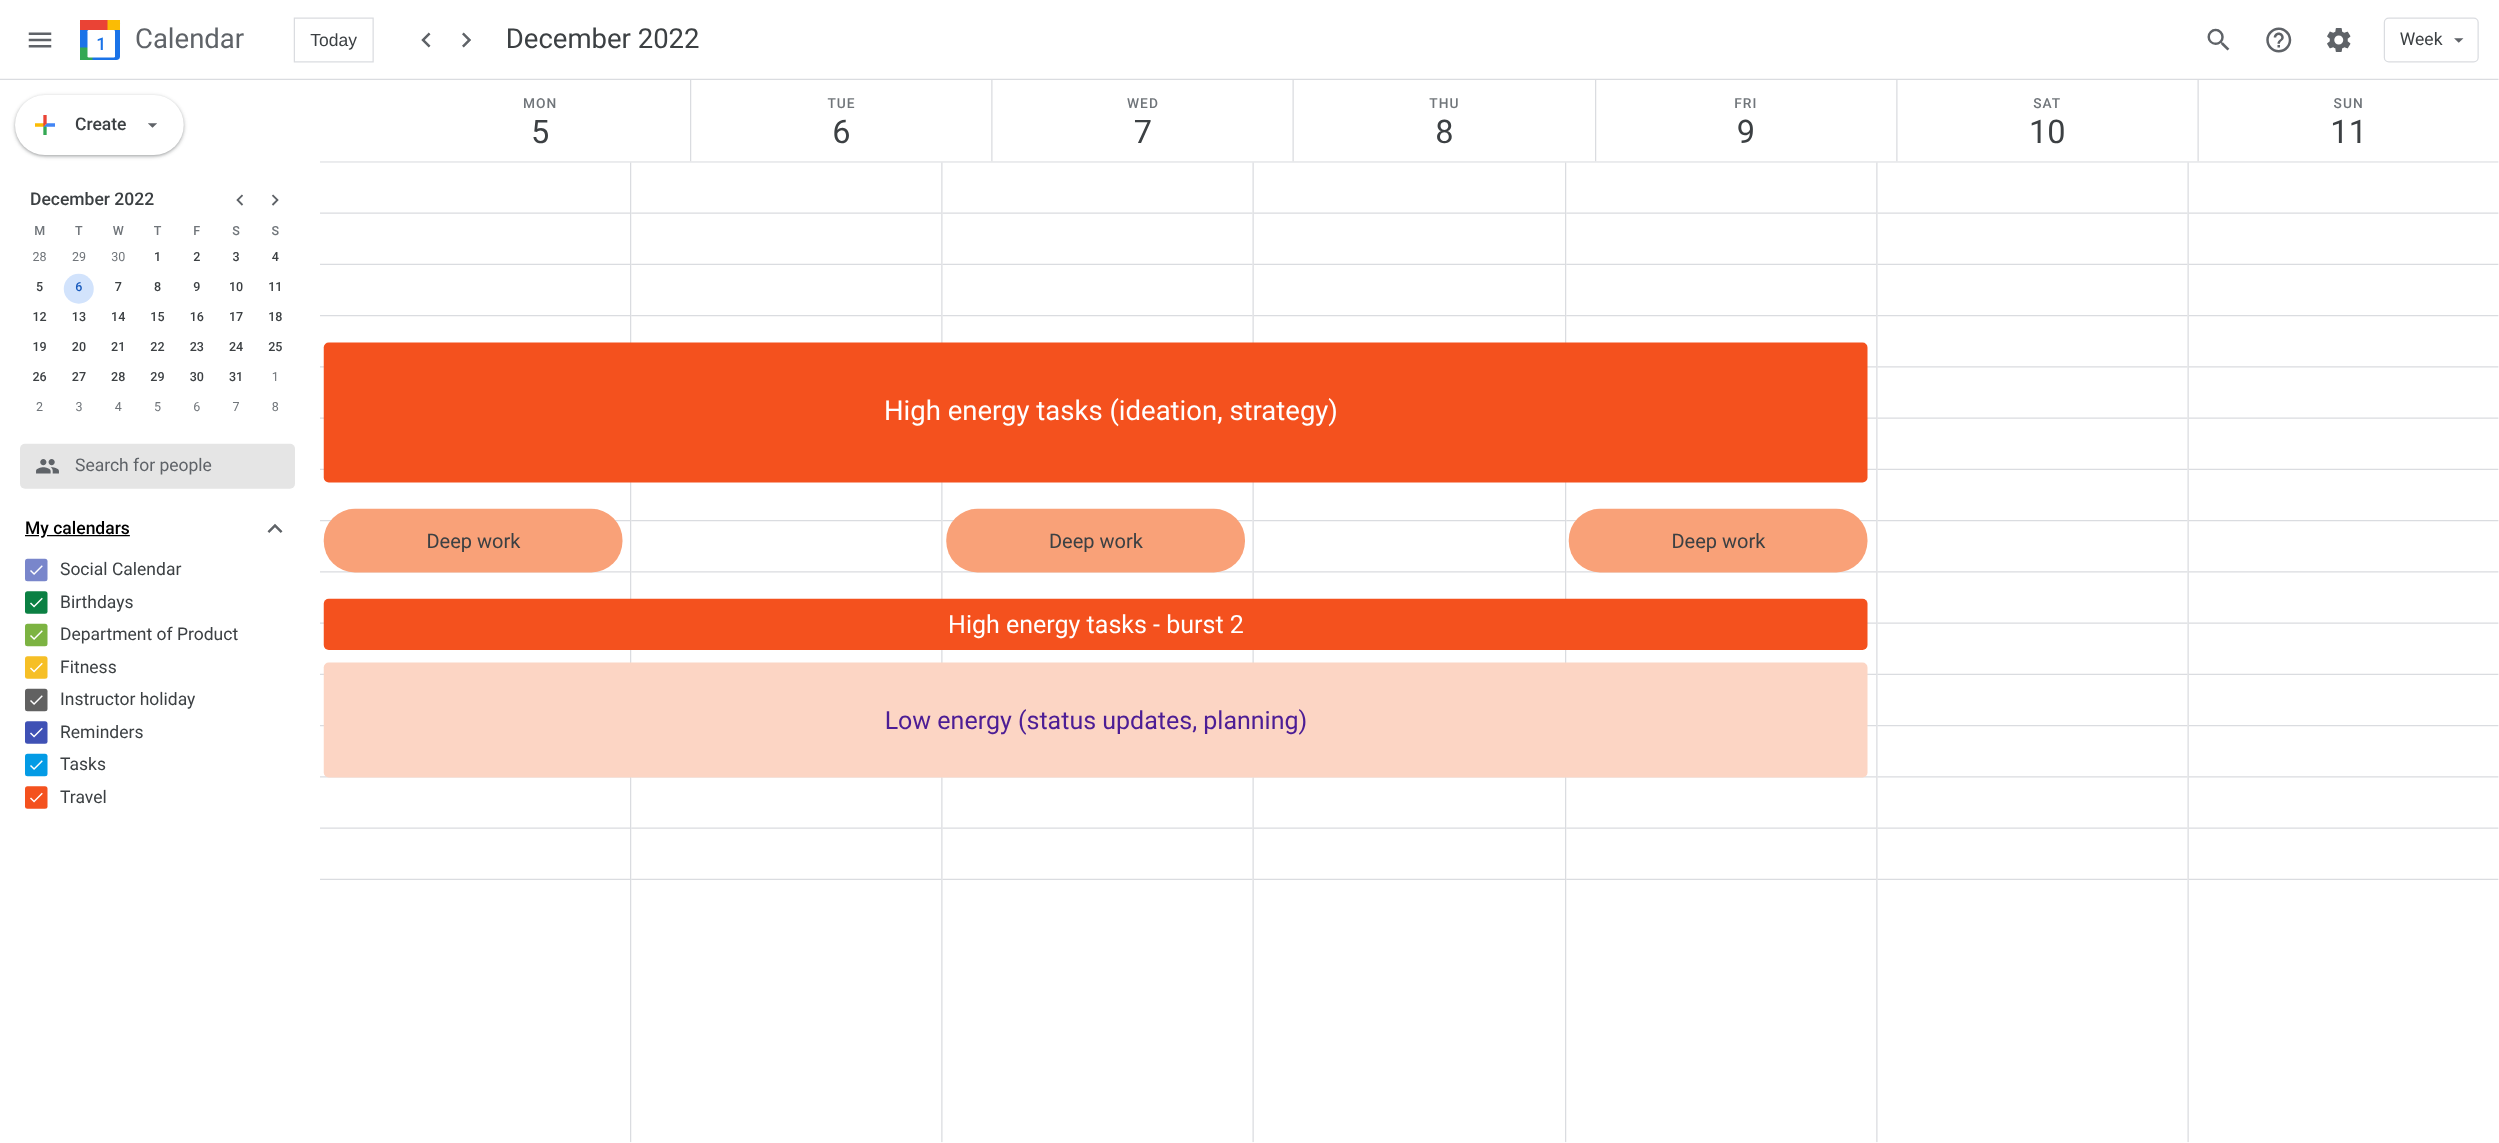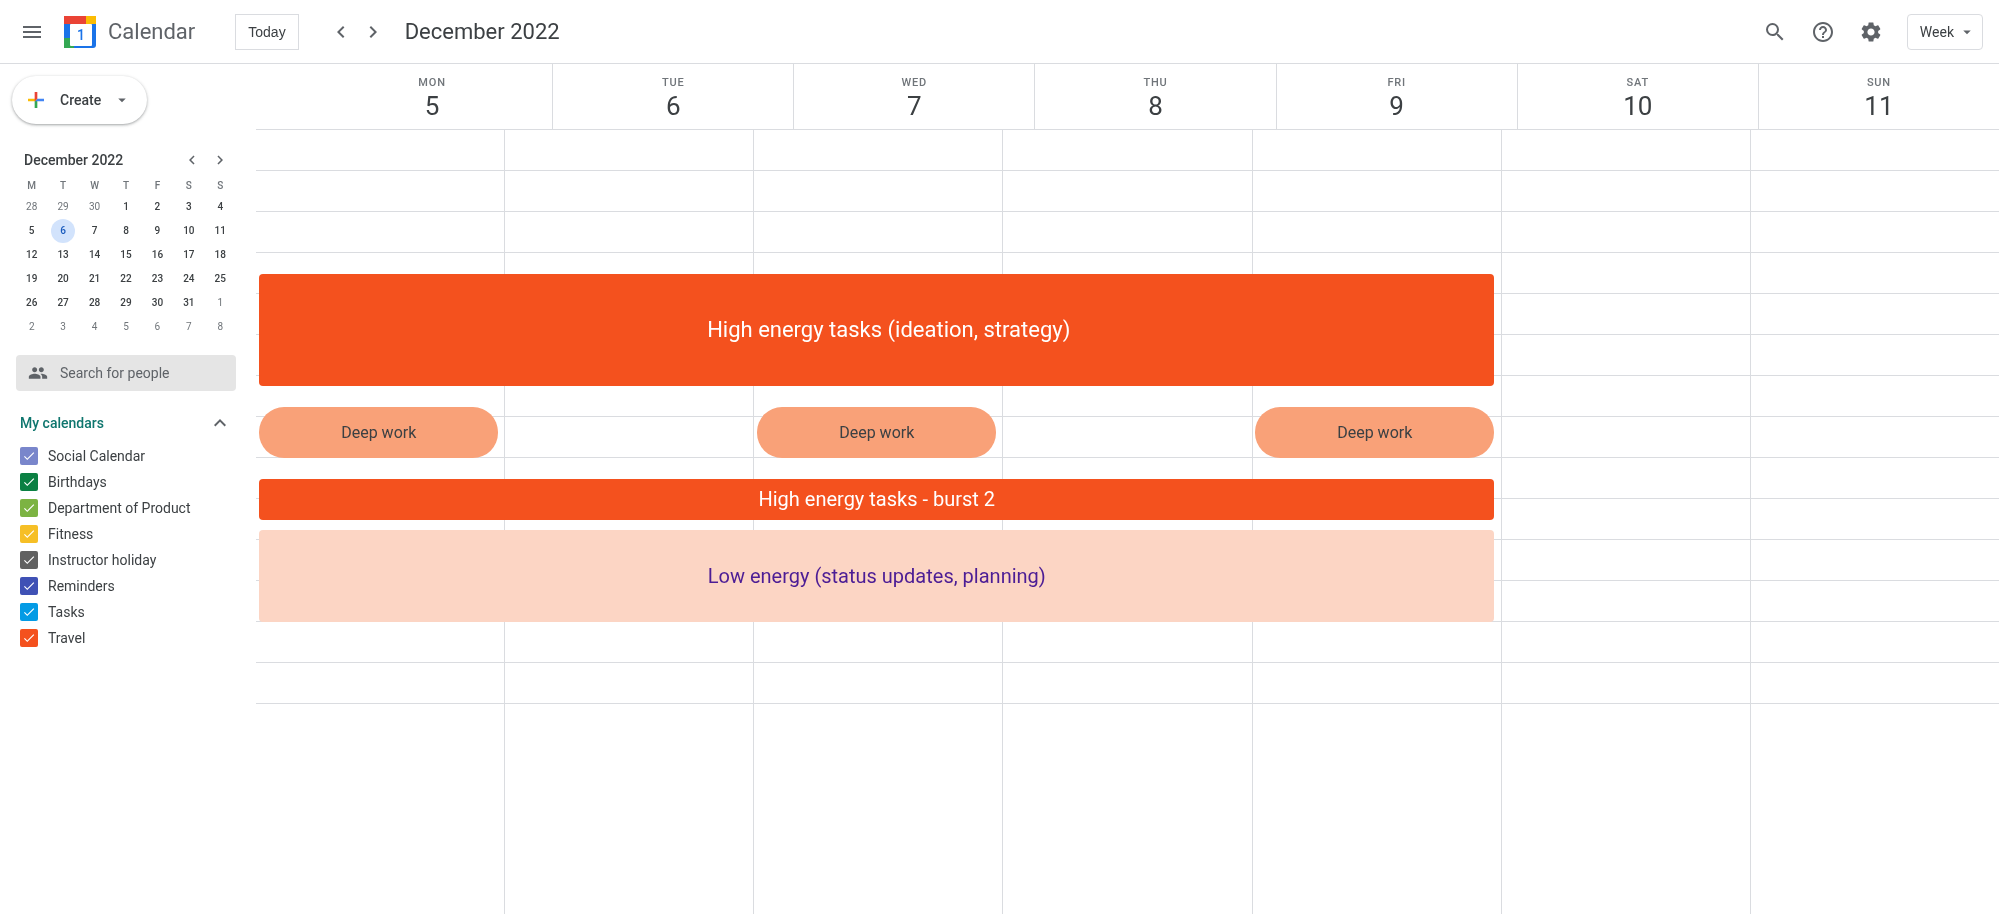--- a/index.html
+++ b/index.html
@@ -57,21 +57,21 @@
   .mini-day.today span { background: #d2e3fc; color: #185abc; font-weight: 500; }
   
   .search-people {
     display: flex; align-items: center; gap: 12px;
     margin: 16px 4px 4px 4px; padding: 8px 12px; background: #e5e5e5; border-radius: 4px;
     color: #5f6368; font-size: 14px; cursor: text;
   }
   
   .cal-section { margin-top: 16px; }
   .cal-section-header { display: flex; align-items: center; justify-content: space-between; padding: 4px 8px; cursor: pointer; }
-  .cal-section-title { font-size: 14px; font-weight: 500; color: #0f766e; }
+  .cal-section-title { font-size: 14px; font-weight: 500; color: #000000; text-decoration: underline; }
   .cal-list { margin-top: 4px; }
   .cal-item { display: flex; align-items: center; gap: 10px; padding: 4px 8px; cursor: pointer; font-size: 14px; }
   .cal-check { width: 18px; height: 18px; border-radius: 2px; display: flex; align-items: center; justify-content: center; flex-shrink: 0; }
   .cal-check svg { fill: #fff; }
   
   
   .calendar-area { flex: 1; display: flex; flex-direction: column; overflow: hidden; }
   .day-headers { display: flex; padding-left: 56px; }
   .day-header { flex: 1; text-align: center; padding: 12px 0 8px; border-left: 1px solid #dadce0; }
   .day-header:first-child { border-left: none; }

